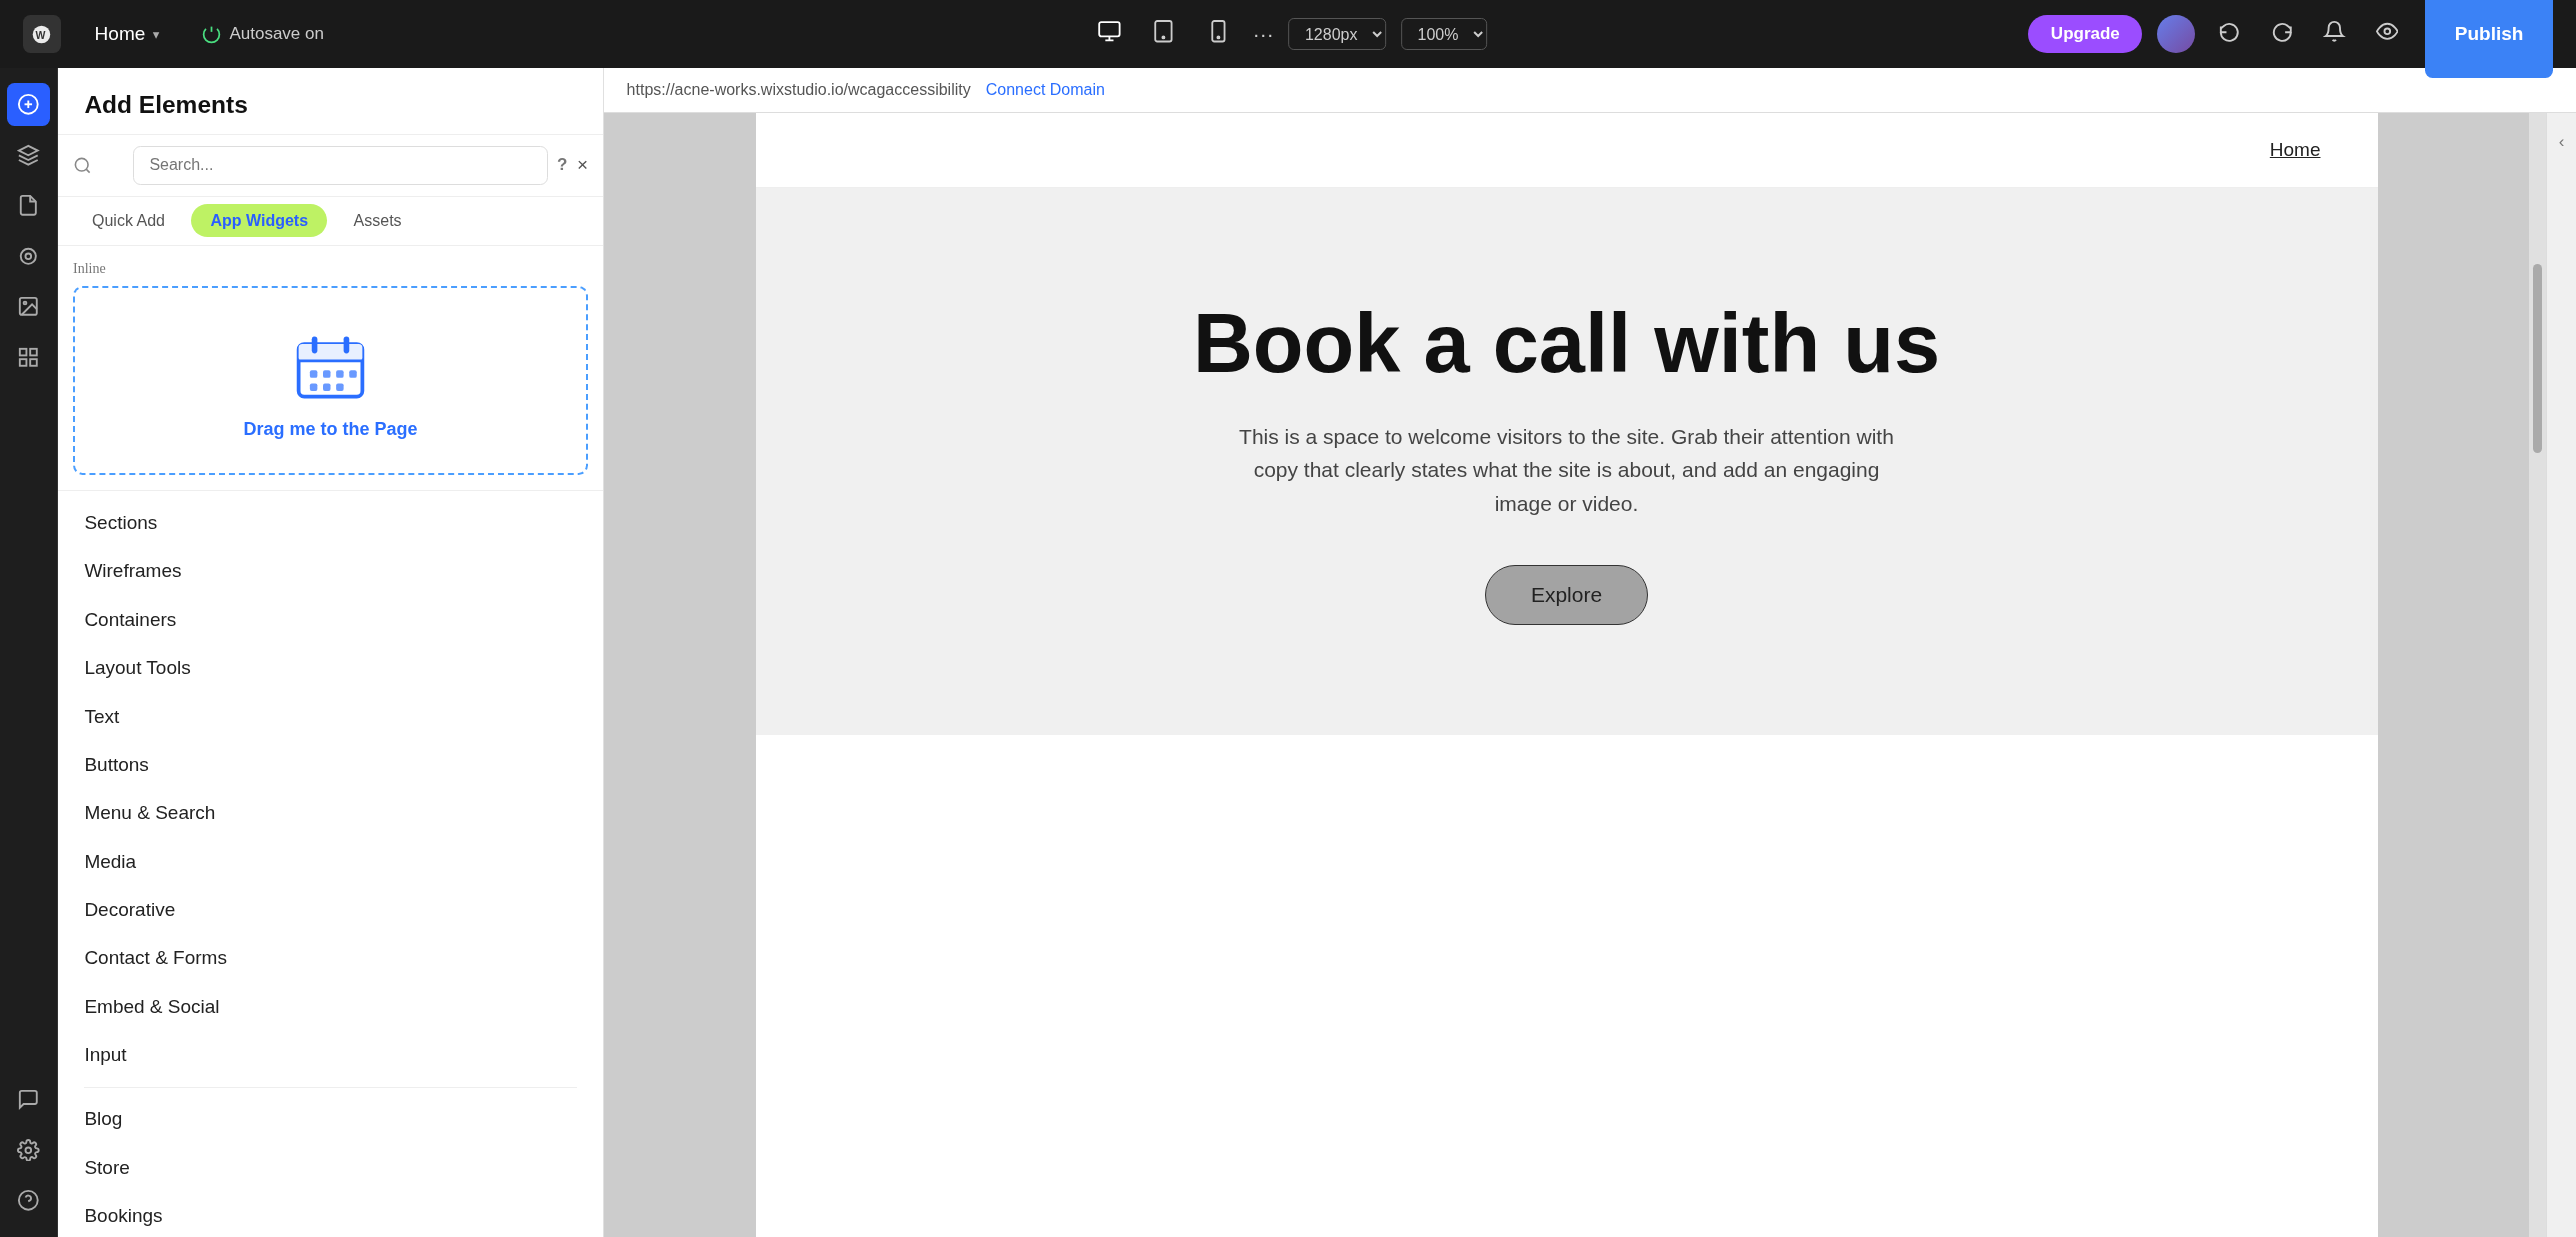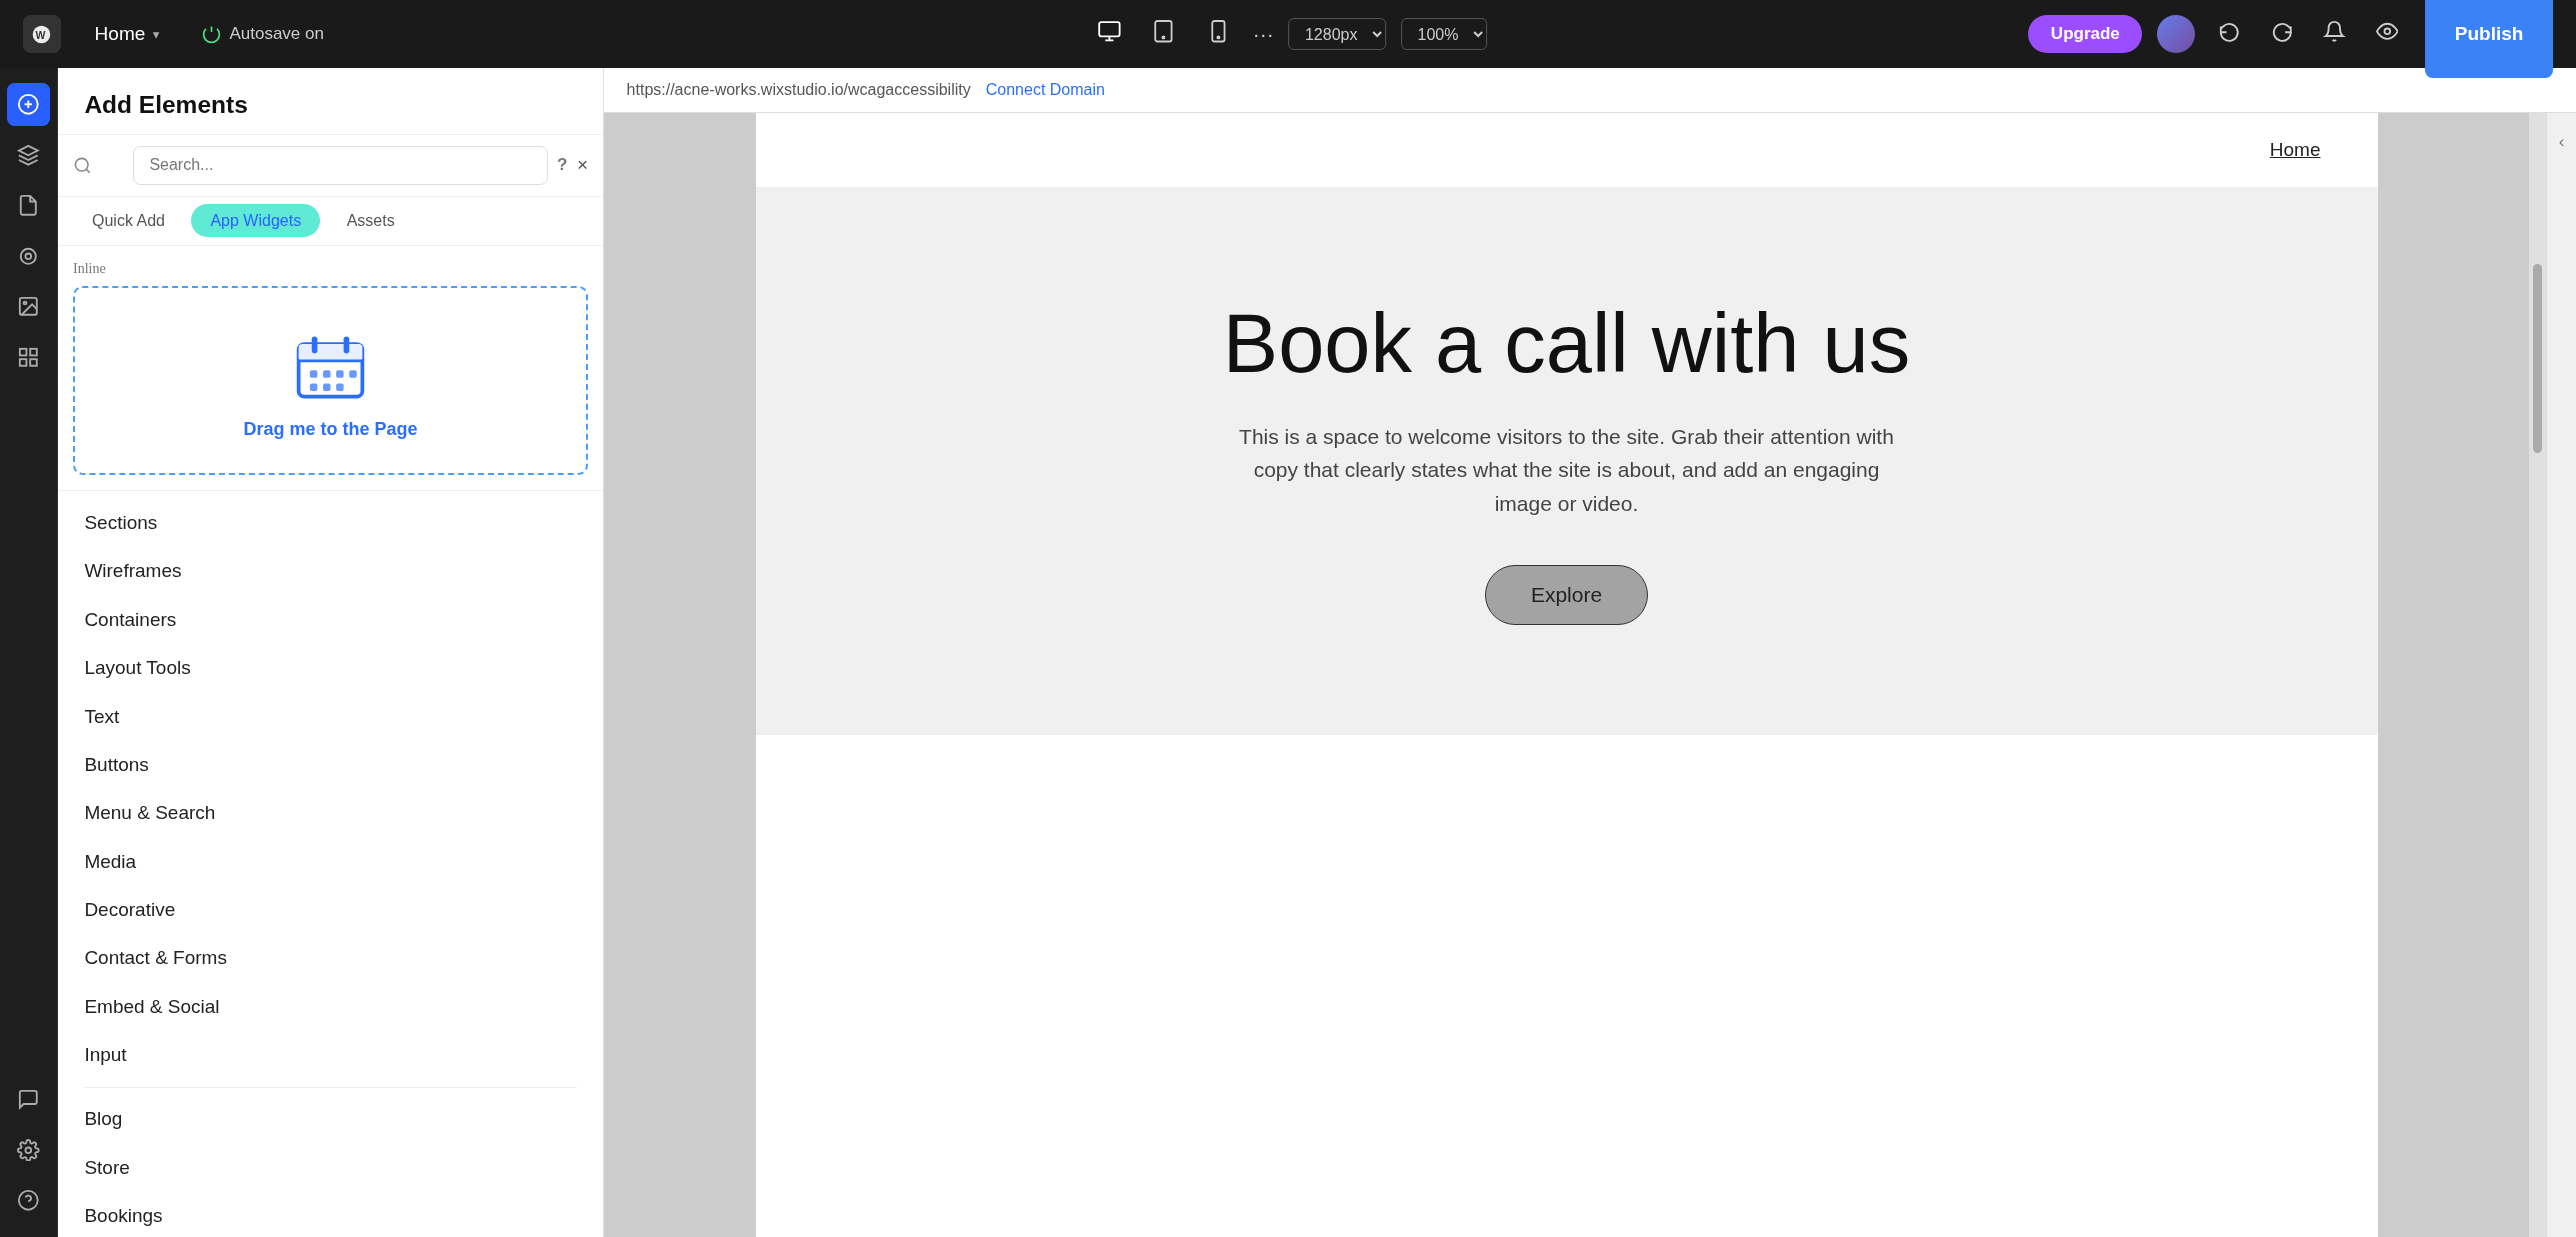--- a/index.html
+++ b/index.html
@@ -40,21 +40,21 @@
     #left-panel { width: 546px; background: #fff; display: flex; flex-direction: column; border-right: 0.9px solid #e0e0e0; }
     #panel-header { padding: 22.6px 26.4px 15px; border-bottom: 0.9px solid #eee; }
     #panel-header h2 { font-size: 24.5px; font-weight: 700; color: #111; }
     #panel-search { padding: 11.3px 15px; border-bottom: 0.9px solid #eee; display: flex; align-items: center; gap: 9.4px; }
     #panel-search input { flex: 1; border: 0.9px solid #ddd; border-radius: 7.5px; padding: 9.4px 15px; font-size: 16px; outline: none; margin-left: 32px; }
     .search-help { background: none; border: none; cursor: pointer; color: #777; font-size: 17px; font-weight: bold; }
     .search-close { background: none; border: none; cursor: pointer; color: #555; font-size: 19px; }
 
     #panel-tabs { display: flex; padding: 7.5px 15px; gap: 7.5px; border-bottom: 0.9px solid #eee; }
     .panel-tab { padding: 7.5px 19px; border-radius: 28px; font-size: 16px; cursor: pointer; border: none; background: none; color: #555; font-weight: 500; }
-    .panel-tab.active { background: #5eead4; color: #2a5fff; font-weight: 400; }
+    .panel-tab.active { background: #bef264; color: #2a5fff; font-weight: 700; }
 
     #panel-content { flex: 1; overflow-y: auto; }
 
     
     #widget-preview-area { padding: 15px; border-bottom: 0.9px solid #eee; }
     .widget-card {
       border: 2.4px dashed #4a9eff;
       border-radius: 9.4px;
       padding: 26.4px 19px 19px;
       display: flex;
@@ -94,21 +94,21 @@
     #url-bar { background: #fff; border-bottom: 0.9px solid #ddd; padding: 13.2px 22.6px; display: flex; align-items: center; gap: 15px; font-size: 16px; color: #555; }
     .url-text { color: #555; }
     .connect-domain { color: #2a6eff; cursor: pointer; text-decoration: none; font-weight: 500; }
 
     
     #site-nav { height: 75px; background: white; display: flex; align-items: center; justify-content: flex-end; padding: 0 57px; border-bottom: 0.9px solid #eee; }
     .nav-link { font-size: 19px; color: #222; text-decoration: underline; cursor: pointer; }
 
     
     #hero-section { background: #f0f0f0; padding: 75px 57px; display: flex; flex-direction: column; align-items: center; justify-content: center; min-height: 547px; text-align: center; }
-    .hero-title { font-size: 83px; font-weight: 400; color: #111; line-height: 1.1; margin-bottom: 30px; max-width: 849px; }
+    .hero-title { font-size: 83px; font-weight: 700; color: #111; line-height: 1.1; margin-bottom: 30px; max-width: 849px; }
     .hero-subtitle { font-size: 21px; color: #444; line-height: 1.6; max-width: 660px; margin-bottom: 45px; }
     .hero-cta { border: 1.9px solid #333; background: #a3a3a3; color: #222; padding: 17px 45px; border-radius: 38px; font-size: 21px; cursor: pointer; font-weight: 500; }
 
     
     #right-collapse { width: 30px; background: #f0f0f0; border-left: 0.9px solid #ddd; display: flex; align-items: flex-start; justify-content: center; padding-top: 19px; }
     .collapse-btn { background: none; border: none; cursor: pointer; font-size: 17px; color: #777; }
 
     
     .site-scrollbar { width: 17px; background: #e0e0e0; position: relative; }
     .scrollbar-thumb { width: 9.4px; height: 189px; background: #aaa; border-radius: 4.7px; position: absolute; top: 151px; left: 3.8px; }

